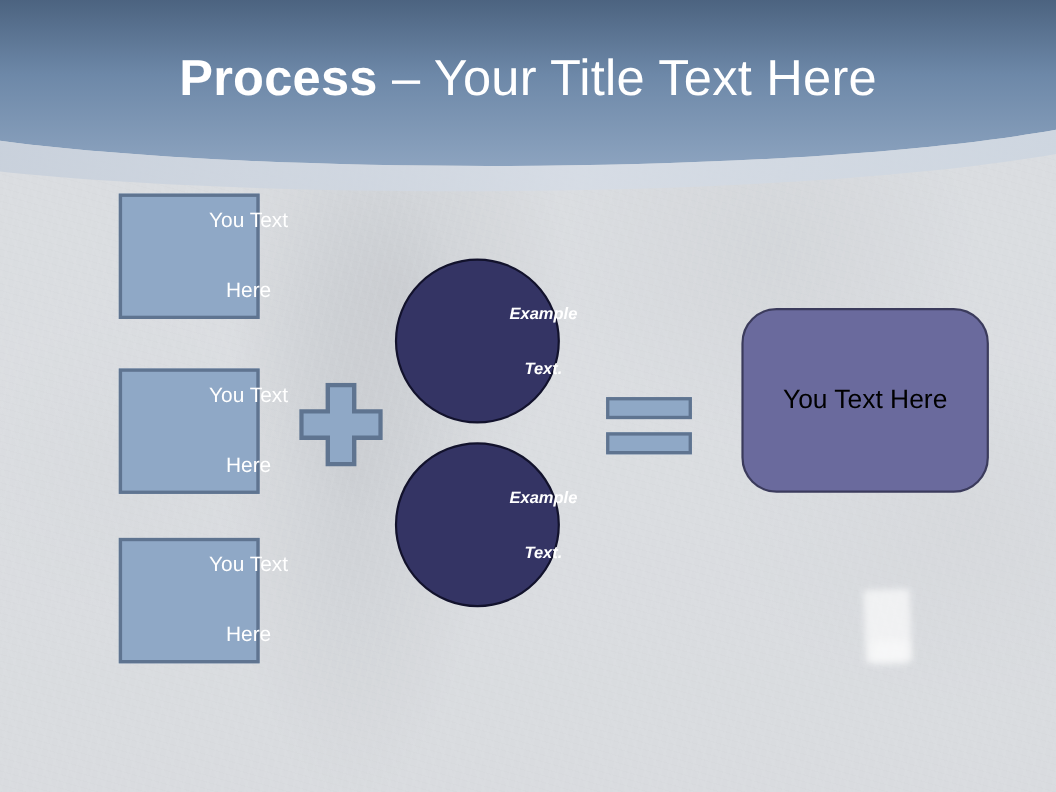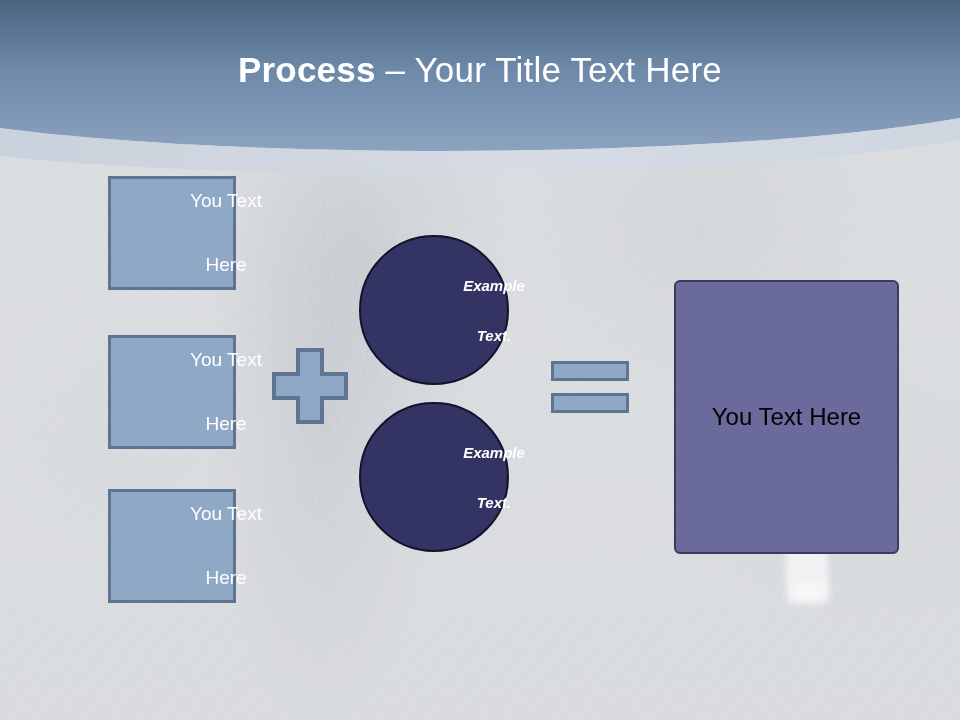--- a/index.html
+++ b/index.html
@@ -75,21 +75,21 @@
   }
   .header svg { display: block; }
 
   .title {
     position: absolute;
     left: 0;
     top: 48px;
     width: 960px;
     text-align: center;
     color: #ffffff;
-    font-size: 35px;
+    font-size: 46px;
     line-height: 44px;
     letter-spacing: 0.2px;
     white-space: nowrap;
   }
   .title .strong { font-weight: bold; }
   .title .light  { font-weight: normal; }
 
   
   .sq {
     position: absolute;
@@ -164,24 +164,24 @@
   }
   .eq-bar-top    { top: 0px; }
   .eq-bar-bottom { top: 32px; }
 
   
   .result {
     position: absolute;
     left: 674px;
     top: 280px;
     width: 225px;
-    height: 274px;
+    height: 168px;
     background: #6a6a9d;
     border: 2px solid #3b3b5c;
-    border-radius: 6px;
+    border-radius: 32px;
     box-sizing: border-box;
     color: #000000;
     font-size: 24px;
     text-align: center;
     display: flex;
     align-items: center;
     justify-content: flex-start;
   }
   .result span { display: block; width: 100%; }
 </style>

